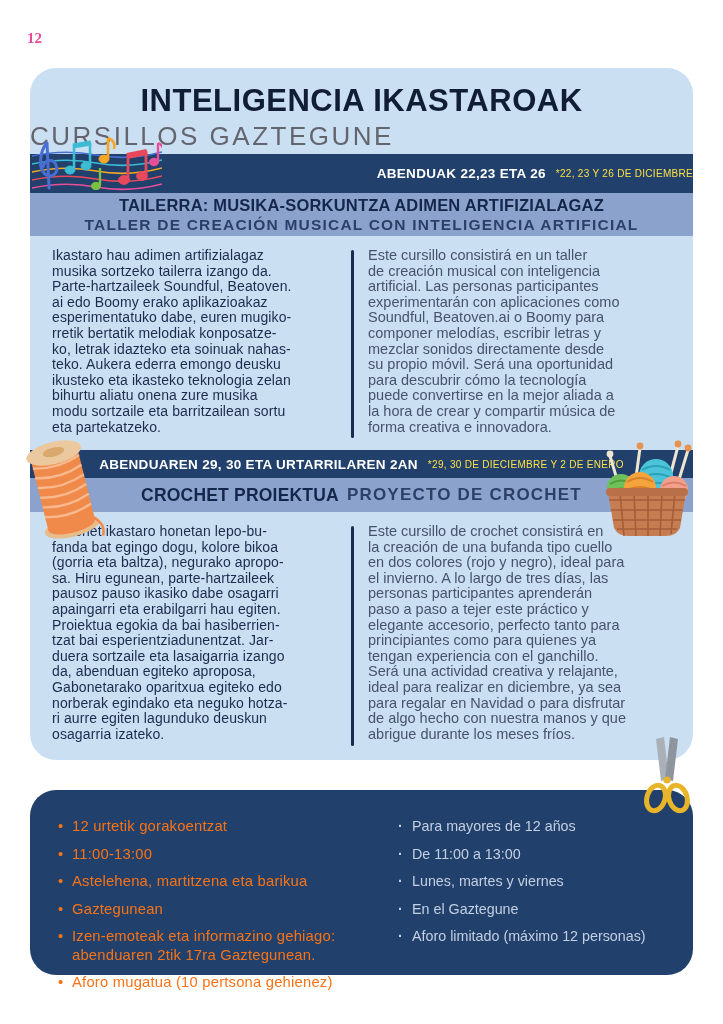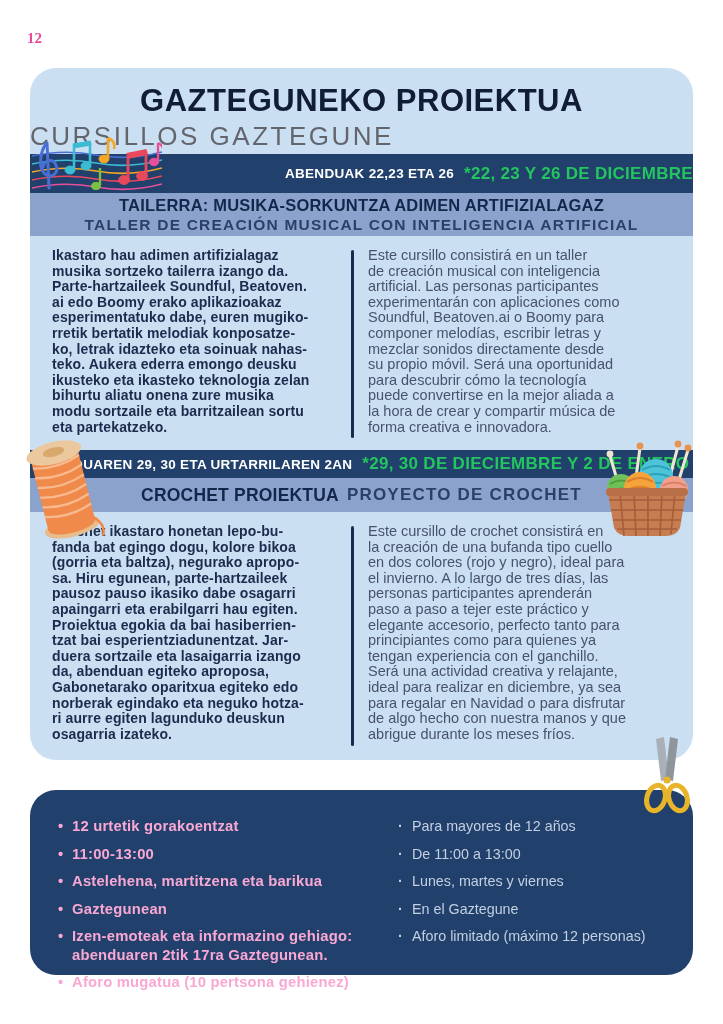--- a/index.html
+++ b/index.html
@@ -22,76 +22,76 @@
   }
   .card-subtitle{
     text-align:left;margin-top:2px;
     font-weight:400;font-size:26px;letter-spacing:2.5px;color:#63656e;
   }
   .date-banner{
     position:absolute;left:0;width:663px;background:#21406b;
     display:flex;align-items:center;justify-content:center;gap:10px;
   }
   .date-banner .bq{font-weight:bold;font-size:13.5px;color:#ffffff;letter-spacing:0.3px;}
-  .date-banner .es{font-weight:700;font-size:17px;color:#22c55e;letter-spacing:0.3px;}
+  .date-banner .es{font-weight:400;font-size:10px;color:#fde047;letter-spacing:0.3px;}
   .banner-1{top:86px;height:39px;justify-content:flex-end;}
   .banner-2{top:382px;height:28px;}
   .band{
     position:absolute;left:0;width:663px;background:#8ba3cc;
     display:flex;flex-direction:column;align-items:center;justify-content:center;
   }
   .band-1{top:125px;height:43px;}
   .band-2{top:410px;height:34px;flex-direction:row;gap:8px;}
   .band .t-bq{font-weight:bold;font-size:16.5px;color:#14264a;letter-spacing:0.2px;}
   .band .t-es{font-weight:700;font-size:15.5px;color:#2c3f66;letter-spacing:1.2px;margin-top:1px;}
   .band-2 .t-bq{font-size:17.5px;}
   .band-2 .t-es{font-size:17px;margin-top:0;}
   .cols{position:absolute;left:0;width:663px;}
   .cols-1{top:180px;height:200px;}
   .cols-2{top:456px;height:230px;}
   .col{position:absolute;white-space:pre-line;}
   .col-bq{
     left:22px;width:300px;
-    font-weight:bold;font-size:14px;line-height:15.6px;color:#1b2b4d;letter-spacing:0.1px;
+    font-weight:normal;font-size:14px;line-height:15.6px;color:#1b2b4d;letter-spacing:0.1px;
   }
   .col-es{
     left:338px;width:305px;
     font-weight:400;font-size:14.5px;line-height:15.6px;color:#47536b;
   }
   .vdivider{position:absolute;left:321px;width:3px;background:#1b2b4d;border-radius:2px;}
   .vd-1{top:182px;height:188px;}
   .vd-2{top:458px;height:220px;}
   
   .info-box{
     position:absolute;left:30px;top:790px;width:663px;height:185px;
     background:#21406b;border-radius:26px;
   }
   .blist{position:absolute;top:27px;}
   .blist-bq{left:28px;width:300px;}
   .blist-es{left:368px;width:290px;}
   .blist .li{position:relative;padding-left:14px;margin-bottom:9px;line-height:18.5px;}
   .blist .li::before{position:absolute;left:0;top:0;}
-  .blist-bq .li{font-weight:bold;font-size:14.8px;color:#f9a8d4;letter-spacing:0.2px;}
+  .blist-bq .li{font-weight:normal;font-size:14.8px;color:#f97316;letter-spacing:0.2px;}
   .blist-bq .li::before{content:"\2022";}
   .blist-es .li{font-weight:400;font-size:14.3px;color:#c3cfe2;}
   .blist-es .li::before{content:"\00B7";font-weight:bold;}
   
   .icon{position:absolute;pointer-events:none;}
   .icon-music{left:30px;top:134px;width:132px;height:66px;}
   .icon-spool{left:16px;top:436px;width:92px;height:106px;}
   .icon-basket{left:600px;top:434px;width:94px;height:108px;}
   .icon-scissors{left:636px;top:735px;width:62px;height:84px;}
 </style>
 </head>
 <body>
 
 <div class="page-num">12</div>
 
 <div class="card">
-  <div class="card-title">GAZTEGUNEKO PROIEKTUA</div>
+  <div class="card-title">INTELIGENCIA IKASTAROAK</div>
   <div class="card-subtitle">CURSILLOS GAZTEGUNE</div>
 
   <div class="date-banner banner-1">
     <span class="bq">ABENDUAK 22,23 ETA 26</span>
     <span class="es">*22, 23 Y 26 DE DICIEMBRE</span>
   </div>
 
   <div class="band band-1">
     <div class="t-bq">TAILERRA: MUSIKA-SORKUNTZA ADIMEN ARTIFIZIALAGAZ</div>
     <div class="t-es">TALLER DE CREACIÓN MUSICAL CON INTELIGENCIA ARTIFICIAL</div>

